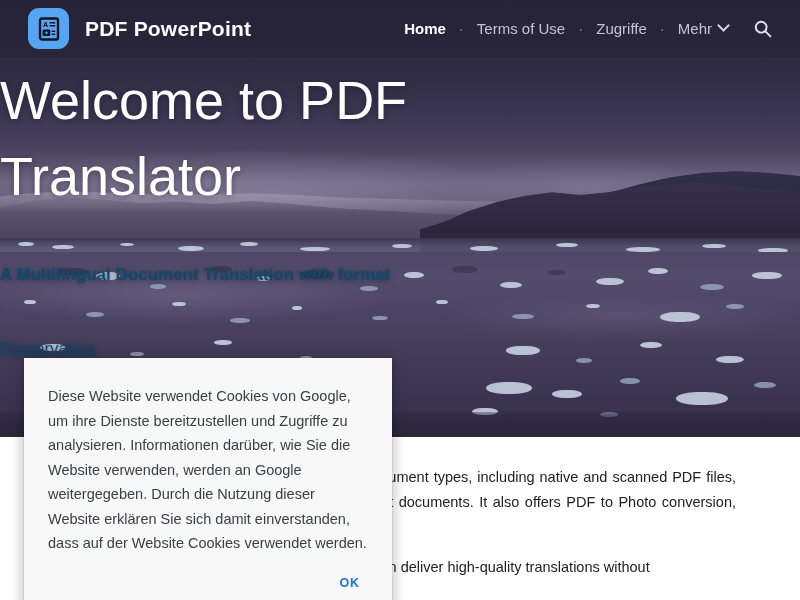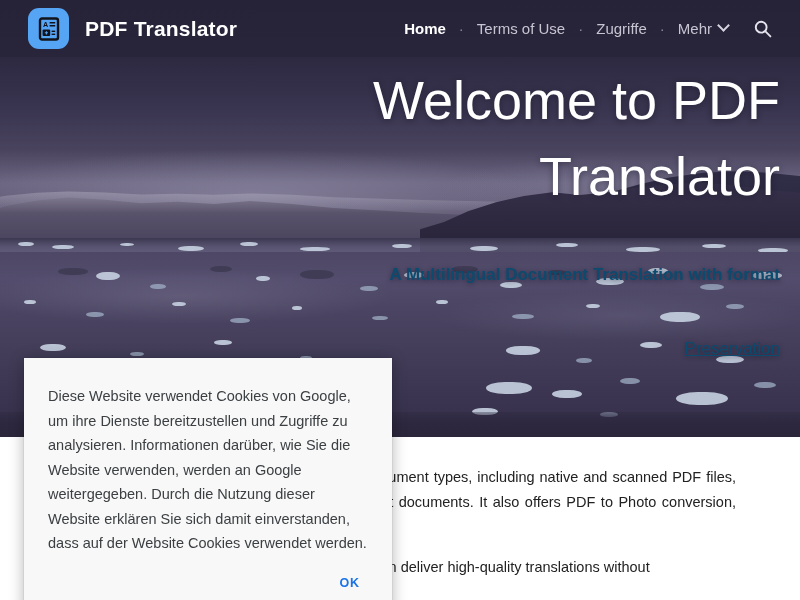--- a/index.html
+++ b/index.html
@@ -139,21 +139,21 @@
     transform:translateY(-3px) rotate(45deg);
   }
   .search-btn {
     margin-left:20px; margin-right:6px; width:26px; height:26px;
     display:flex; align-items:center; justify-content:center; cursor:pointer;
   }
 
   
   .hero-text {
     position:absolute; left:0; top:62px; width:780px;
-    text-align:right; z-index:10;
+    text-align:left; z-index:10;
   }
   .hero-title {
     color:#ffffff; font-size:54px; font-weight:normal; line-height:76px;
     text-shadow:0 1px 6px rgba(20,18,34,.45);
     letter-spacing:0px;
   }
   .hero-sub {
     margin-top:24px;
     color:#0c4a6e; font-size:17px; font-weight:bold; line-height:74px;
     text-shadow:0 1px 5px rgba(20,18,34,.55);
@@ -289,21 +289,21 @@
           <rect x="2" y="1.5" width="18" height="21" rx="2" fill="none" stroke="#12131a" stroke-width="2.4"></rect>
           <text x="5" y="10.4" font-family="Liberation Sans, sans-serif" font-size="7.2" font-weight="bold" fill="#12131a">A</text>
           <rect x="11.6" y="5" width="5.6" height="1.5" fill="#12131a"></rect>
           <rect x="11.6" y="8" width="5.6" height="1.5" fill="#12131a"></rect>
           <rect x="4.6" y="12.6" width="7.6" height="6.4" rx="1" fill="#12131a"></rect>
           <rect x="13.6" y="13.6" width="3.6" height="1.4" fill="#12131a"></rect>
           <rect x="13.6" y="16.6" width="3.6" height="1.4" fill="#12131a"></rect>
           <path d="M8.4 14.2 L8.4 17.4 M6.8 15.8 L10 15.8" stroke="#56a5f5" stroke-width="1.1"></path>
         </svg>
       </div>
-      <div class="brand-name">PDF Translator</div>
+      <div class="brand-name">PDF PowerPoint</div>
     </div>
 
     <div class="nav">
       <a href="#" class="active">Home</a>
       <span class="sep">·</span>
       <a href="#">Terms of Use</a>
       <span class="sep">·</span>
       <a href="#">Zugriffe</a>
       <span class="sep">·</span>
       <a href="#" class="more">

